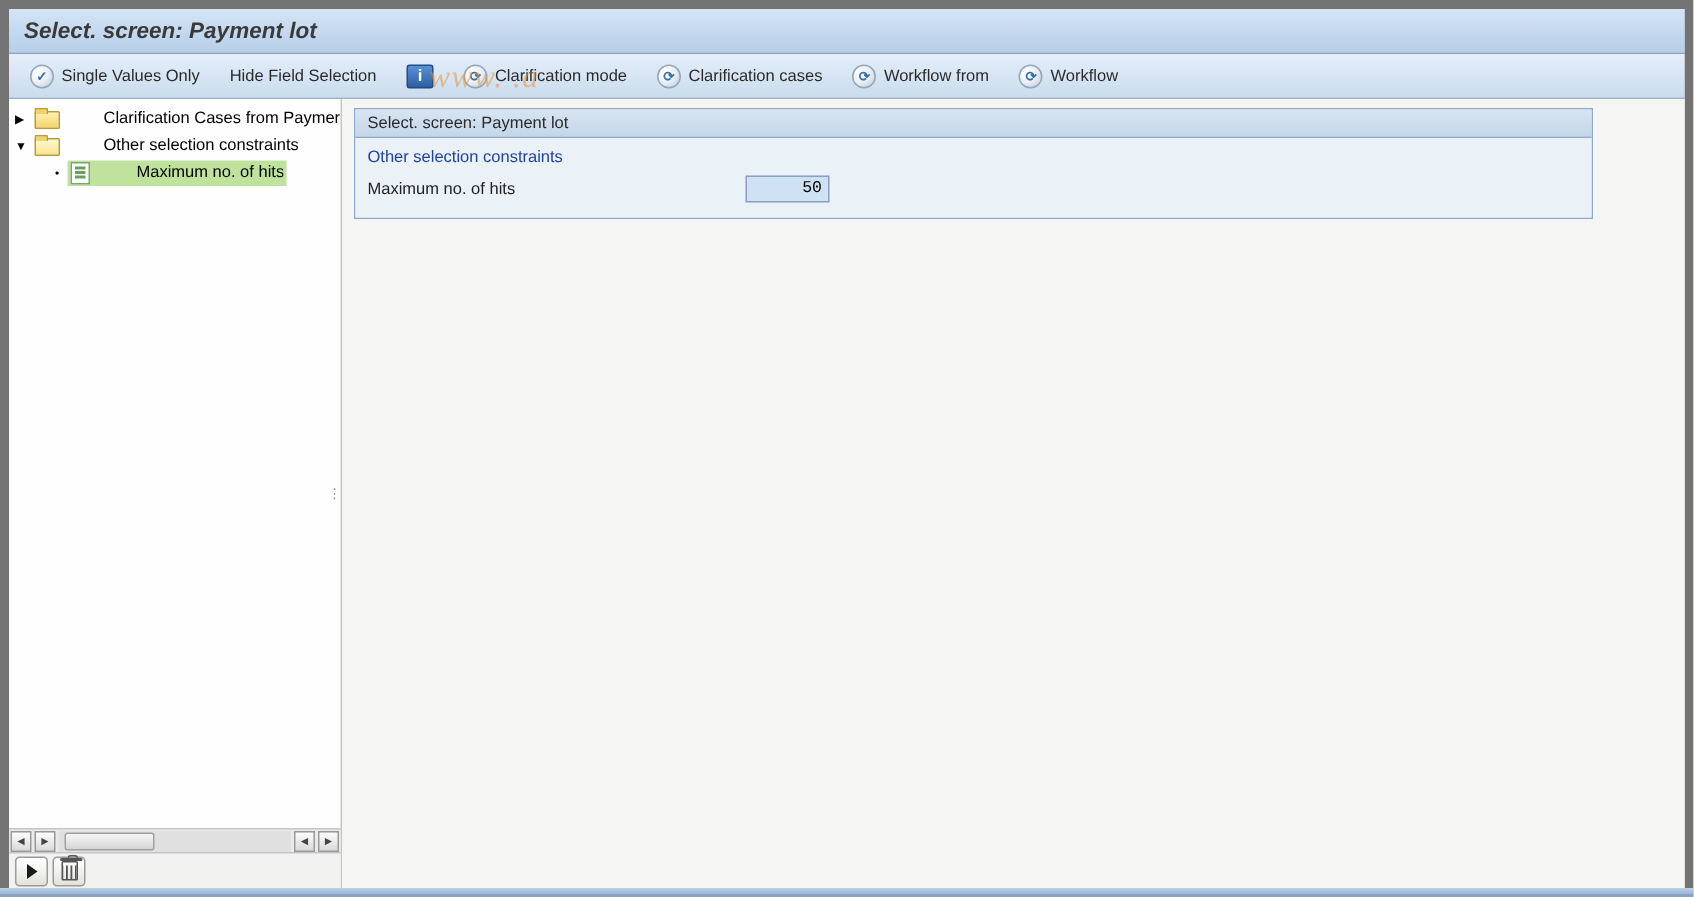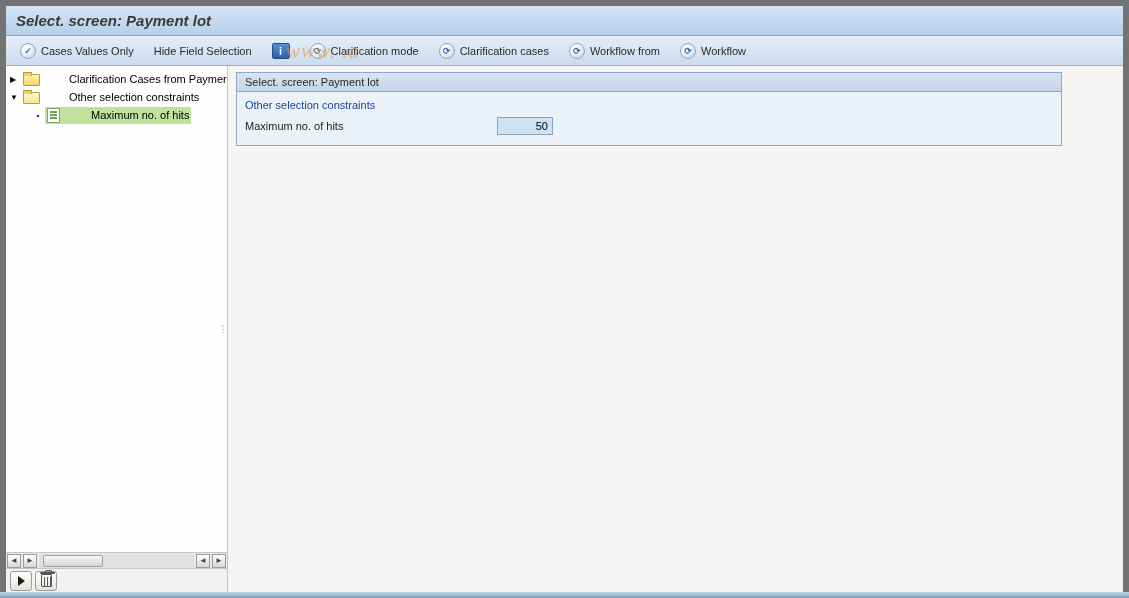--- a/index.html
+++ b/index.html
@@ -293,40 +293,40 @@
     }
     .num-input {
       width: 56px;
       height: 18px;
       text-align: right;
       padding: 0 4px;
       background: #cfe2f3;
       border: 1px solid #8aa3c2;
       font-size: 11px;
       color: #000;
-      font-family: Liberation Sans, sans-serif;
+      font-family: Liberation Mono, monospace;
     }
     .window-border-bottom{
         border-bottom:2px solid #8aa3c2;
         position:absolute;left:0;right:0;bottom:0;height:6px;
         background:linear-gradient(to bottom,#bed2e6,#9ab6d4);
     }
   </style>
 </head>
 <body>
 <div class="window">
 
   <div class="titlebar">
     <span>Select. screen: Payment lot</span>
   </div>
 
   <div class="toolbar">
     <div class="toolbar-btn">
       <span class="round-icon">✓</span>
-      <span>Cases Values Only</span>
+      <span>Single Values Only</span>
     </div>
     <div class="toolbar-btn">
       <span>Hide Field Selection</span>
     </div>
     <div class="toolbar-btn">
       <span class="info-icon">i</span>
     </div>
     <div class="toolbar-btn">
       <span class="round-icon">⟳</span>
       <span>Clarification mode</span>

